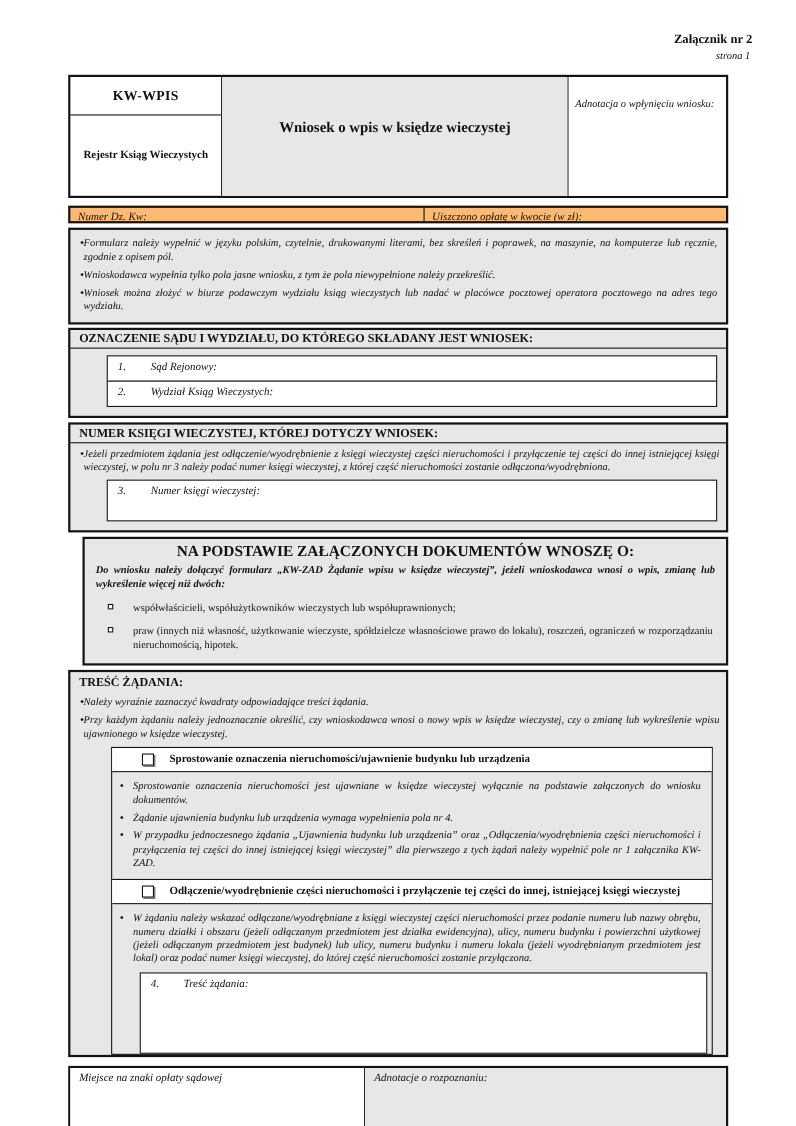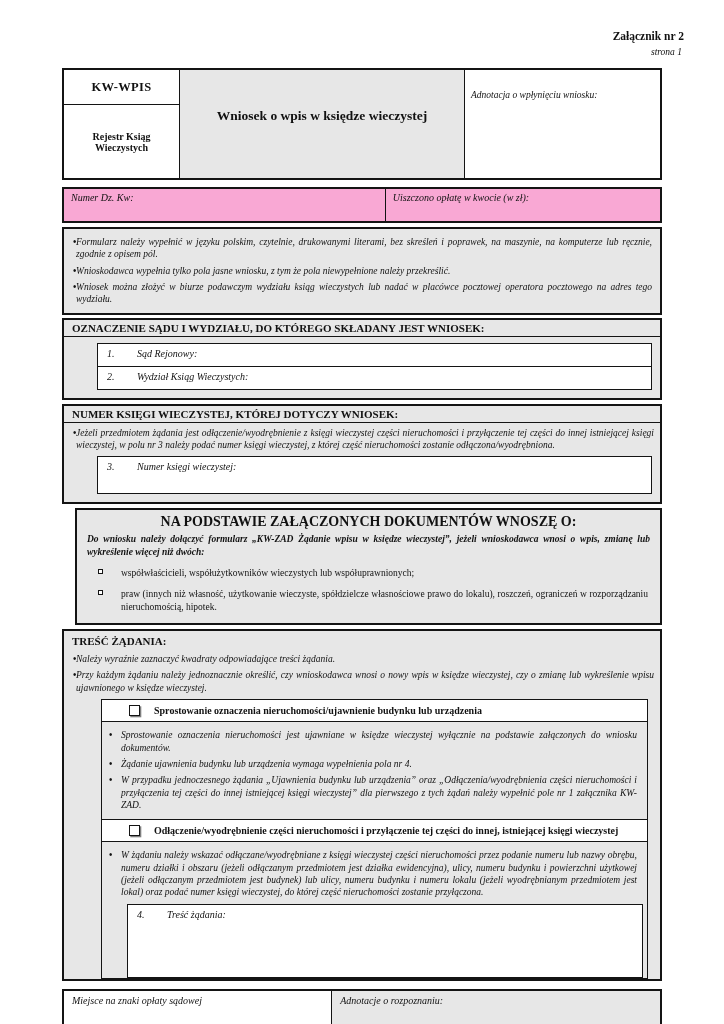--- a/index.html
+++ b/index.html
@@ -13,28 +13,28 @@
 
   
   .corner-note { position:absolute; top:30px; right:40px; text-align:right; }
   .corner-note .att { font-weight:bold; font-size:11.5px; }
   .corner-note .pg  { font-style:italic; font-size:9.5px; margin-top:5px; padding-right:2px; }
 
   .content { position:absolute; top:68px; left:62px; width:600px; }
 
   
   .hdr { display:flex; height:112px; border:2px solid #141414; background:#fff; margin-bottom:7px; }
-  .hdr-left { width:116px; border-right:1px solid #141414; display:flex; flex-direction:column; }
+  .hdr-left { width:138px; border-right:1px solid #141414; display:flex; flex-direction:column; }
   .hdr-code { height:35px; border-bottom:1px solid #141414; display:flex; align-items:center; justify-content:center; font-weight:bold; font-size:12.5px; letter-spacing:.3px; }
   .hdr-registry { flex:1; display:flex; align-items:center; justify-content:center; font-weight:bold; font-size:10px; text-align:center; padding:0 8px; }
-  .hdr-title { width:285px; background:#e7e7e7; border-right:1px solid #141414; display:flex; align-items:center; justify-content:center; font-weight:bold; font-size:13.5px; text-align:center; padding:0 14px 16px; }
+  .hdr-title { width:315px; background:#e7e7e7; border-right:1px solid #141414; display:flex; align-items:center; justify-content:center; font-weight:bold; font-size:13.5px; text-align:center; padding:0 14px 16px; }
   .hdr-annot { flex:1; padding:20px 6px; font-style:italic; font-size:9.5px; background:#fff; }
 
   
-  .row2 { display:flex; height:36px; border:2px solid #141414; margin-bottom:4px; background:#f9a8d4; }
+  .row2 { display:flex; height:16px; border:2px solid #141414; margin-bottom:4px; background:#fdba74; }
   .row2 .c1 { width:54%; border-right:1px solid #141414; padding:3px 7px; font-style:italic; font-size:10px; }
   .row2 .c2 { flex:1; padding:3px 7px; font-style:italic; font-size:10px; }
 
   
   .secbox { border:2px solid #141414; background:#e7e7e7; margin-bottom:4px; }
   .sec-title { font-weight:bold; font-size:11px; padding:2px 8px; }
   .sec-title.ruled { border-bottom:1px solid #141414; }
 
   .bullet { position:relative; padding-left:12px; padding-right:6px; font-style:italic; font-size:9.5px; line-height:1.3; text-align:justify; margin-top:4px; }
   .bullet::before { content:"\2022"; position:absolute; left:9px; top:0; font-style:normal; font-weight:bold; }

